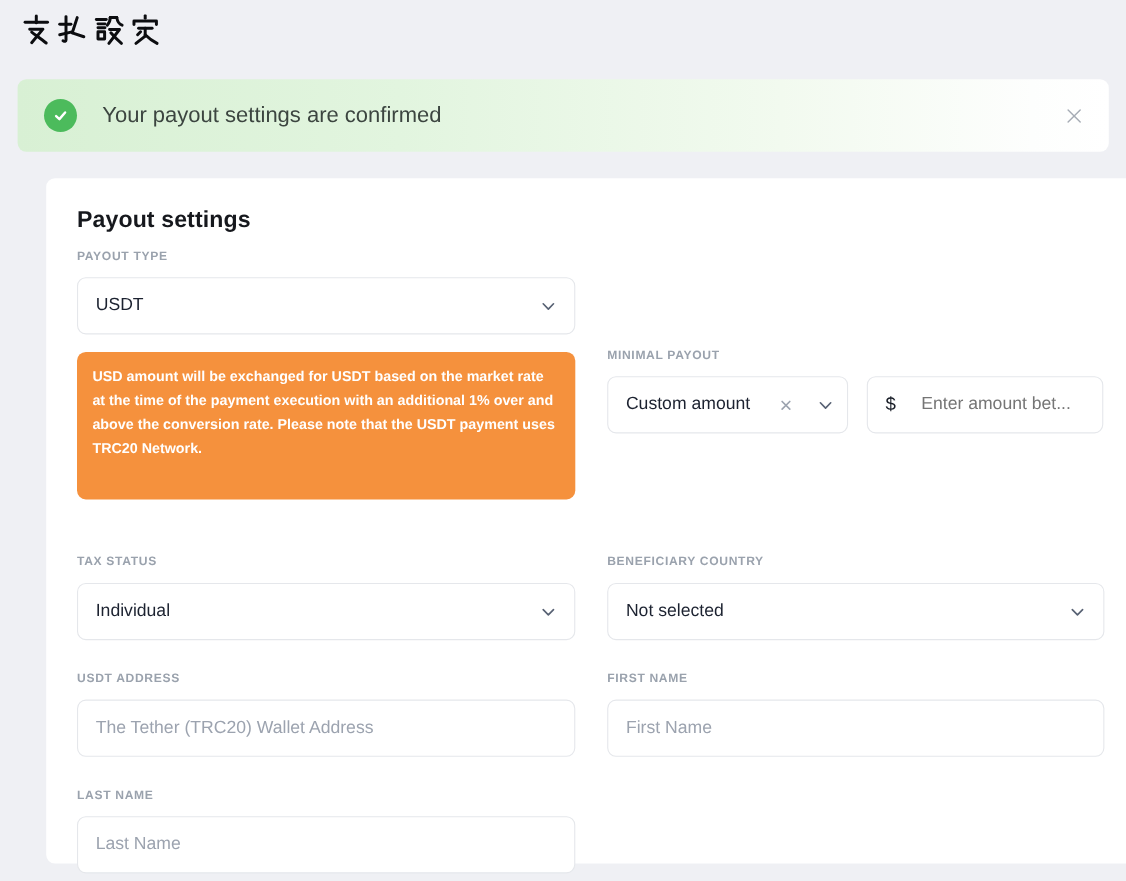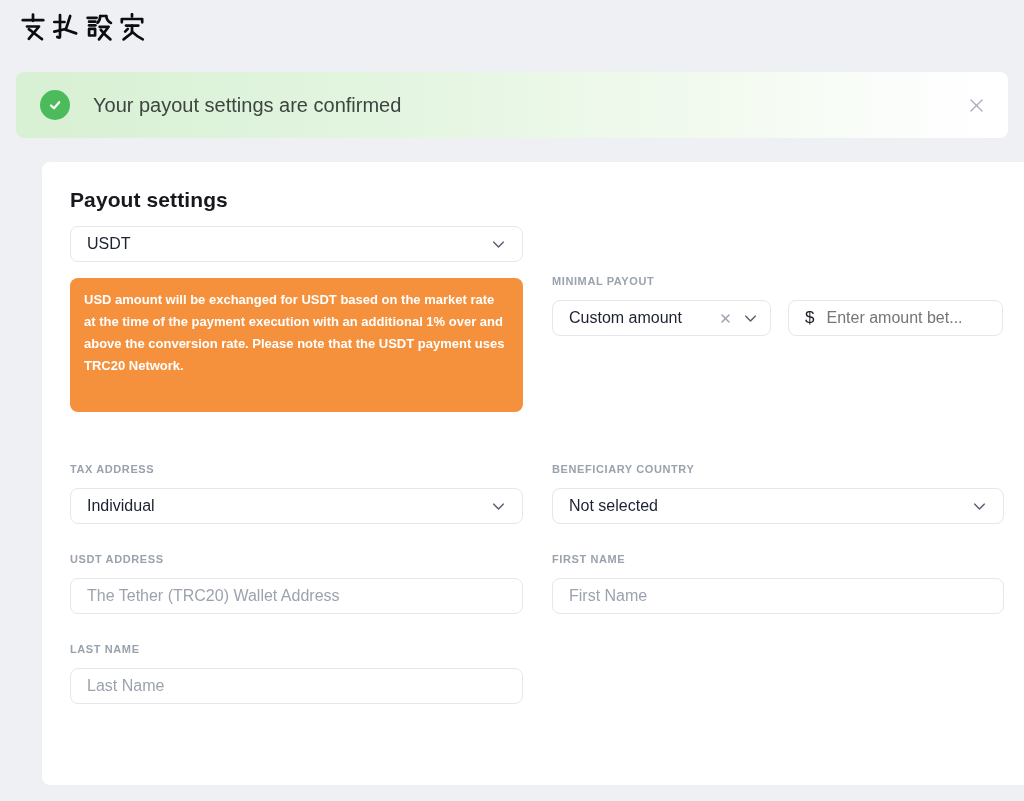--- a/index.html
+++ b/index.html
@@ -41,23 +41,23 @@
     position:absolute; top:162px; left:16px; width:992px; height:623px;
     background:#fff; border-radius:8px; padding:26px 28px 30px 28px;margin-left:26px;
   }
   .card-title { margin:0 0 14px 0; font-size:21px; font-weight:700; color:#16181d; letter-spacing:0.1px; }
 
   .field-label {
     font-size:11px; font-weight:700; color:#9AA2AD; letter-spacing:0.6px;
     margin-bottom:12px; line-height:14px;
   }
   .control {
-    height:36px; border:1px solid #E5E7EB; border-radius:8px; background:#fff;
+    height:52px; border:1px solid #E5E7EB; border-radius:8px; background:#fff;
     display:flex; align-items:center; padding:0 16px; font-size:16px; color:#1c2230;
-    width:100%; cursor:pointer;
+    width:100%; cursor:pointer;gap:11px;
   }
   .control .caret { margin-left:auto; flex:0 0 auto; display:flex; }
   input.text-input { outline:none; }
   input.text-input::placeholder { color:#9CA3AF; opacity:1; }
   .grid { display:grid; grid-template-columns:453px 452px; column-gap:29px; }
   .row2 { margin-top:50px; }
   .row3, .row4 { margin-top:28px; }
 
   .orange-note {
     margin-top:16px; width:453px; min-height:134px;
@@ -137,20 +137,21 @@
     <svg width="15" height="15" viewBox="0 0 15 15">
         <path d="M2,2 L13,13 M13,2 L2,13" stroke="#A6ACB5" stroke-width="1.3" fill="none" stroke-linecap="round"></path>
       </svg>
   </button>
 </div>
 
 <div class="card">
   <h2 class="card-title">Payout settings</h2>
 
   <div style="width:453px;">
+    <div class="field-label">PAYOUT TYPE</div>
     <div class="control">
       <span>USDT</span>
       <span class="caret">
         <svg width="15" height="15" viewBox="0 0 16 16">
             <path d="M3,5.5 L8,10.7 L13,5.5" stroke="#586274" stroke-width="1.6" fill="none" stroke-linecap="round" stroke-linejoin="round"></path>
           </svg>
       </span>
     </div>
   </div>
 
@@ -177,21 +178,21 @@
         <div class="control amount-box">
           <span class="currency">$</span>
           <input class="amount-input" type="text" placeholder="Enter amount bet..." style="">
         </div>
       </div>
     </div>
   </div>
 
   <div class="grid row2">
     <div>
-      <div class="field-label">TAX ADDRESS</div>
+      <div class="field-label">TAX STATUS</div>
       <div class="control">
         <span>Individual</span>
         <span class="caret">
           <svg width="15" height="15" viewBox="0 0 16 16">
               <path d="M3,5.5 L8,10.7 L13,5.5" stroke="#586274" stroke-width="1.6" fill="none" stroke-linecap="round" stroke-linejoin="round"></path>
             </svg>
         </span>
       </div>
     </div>
     <div>

